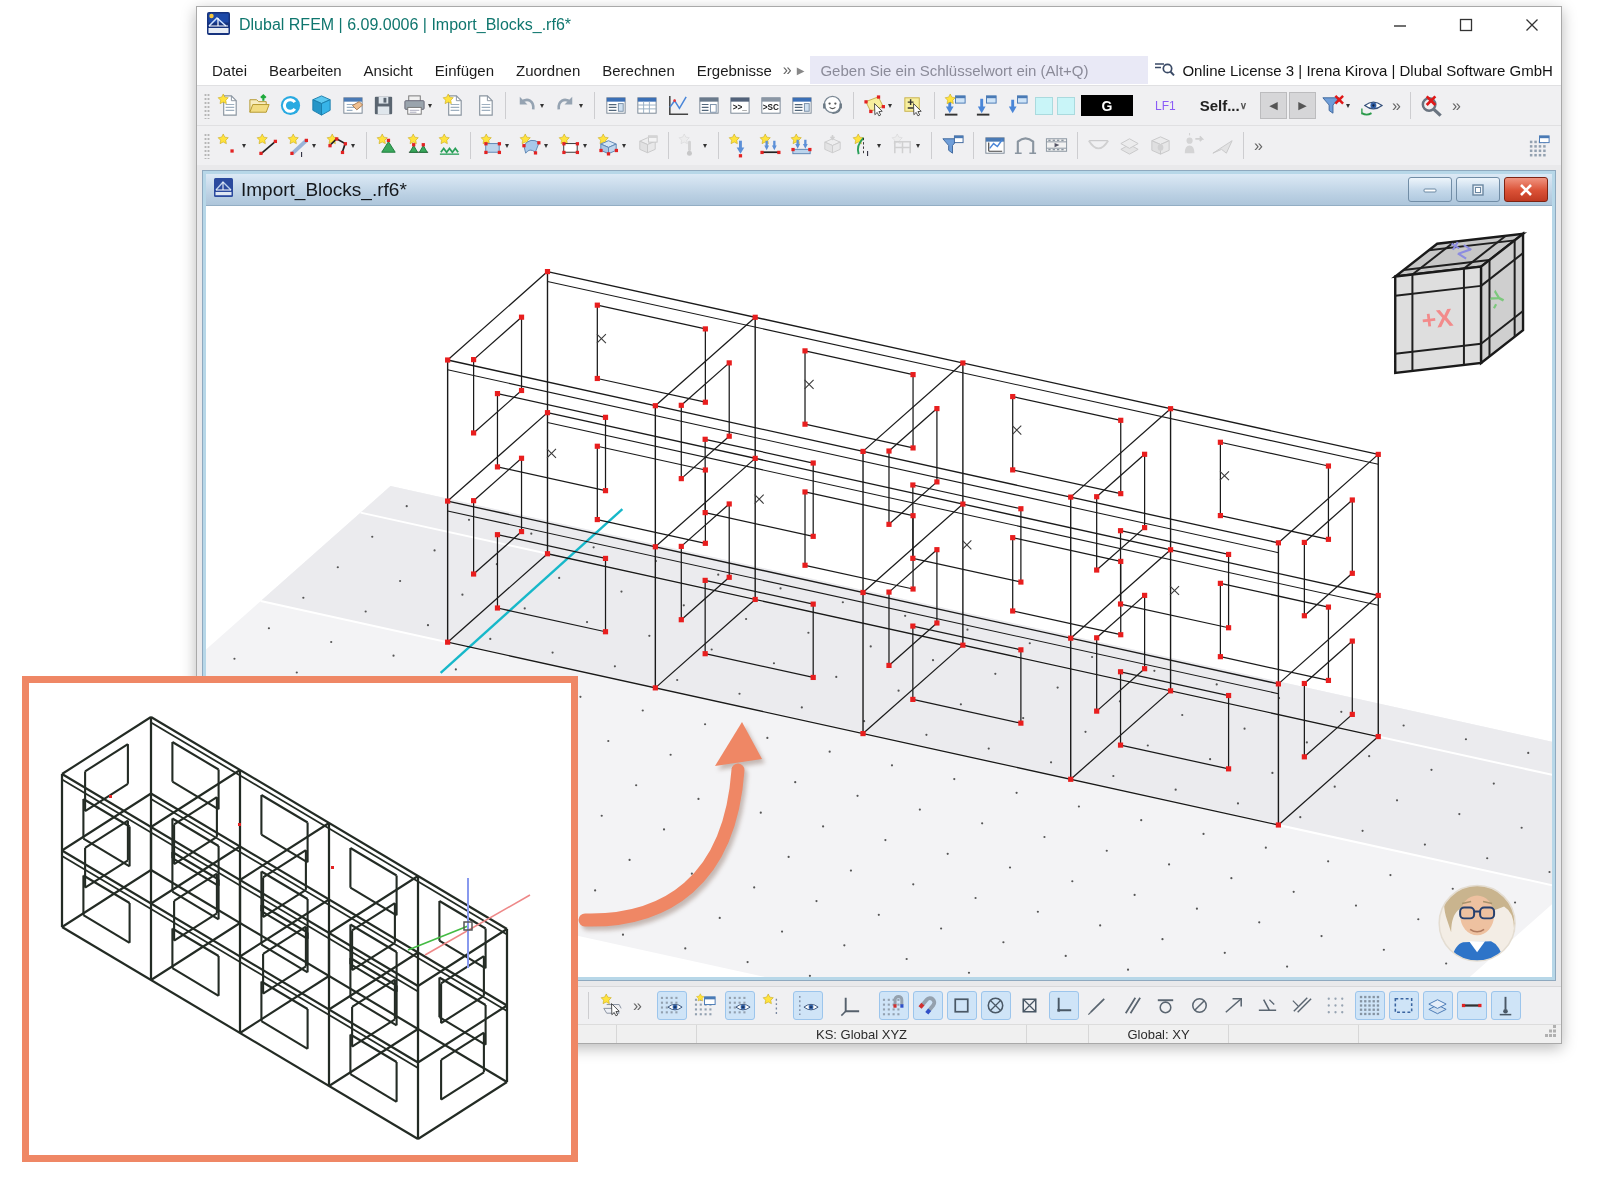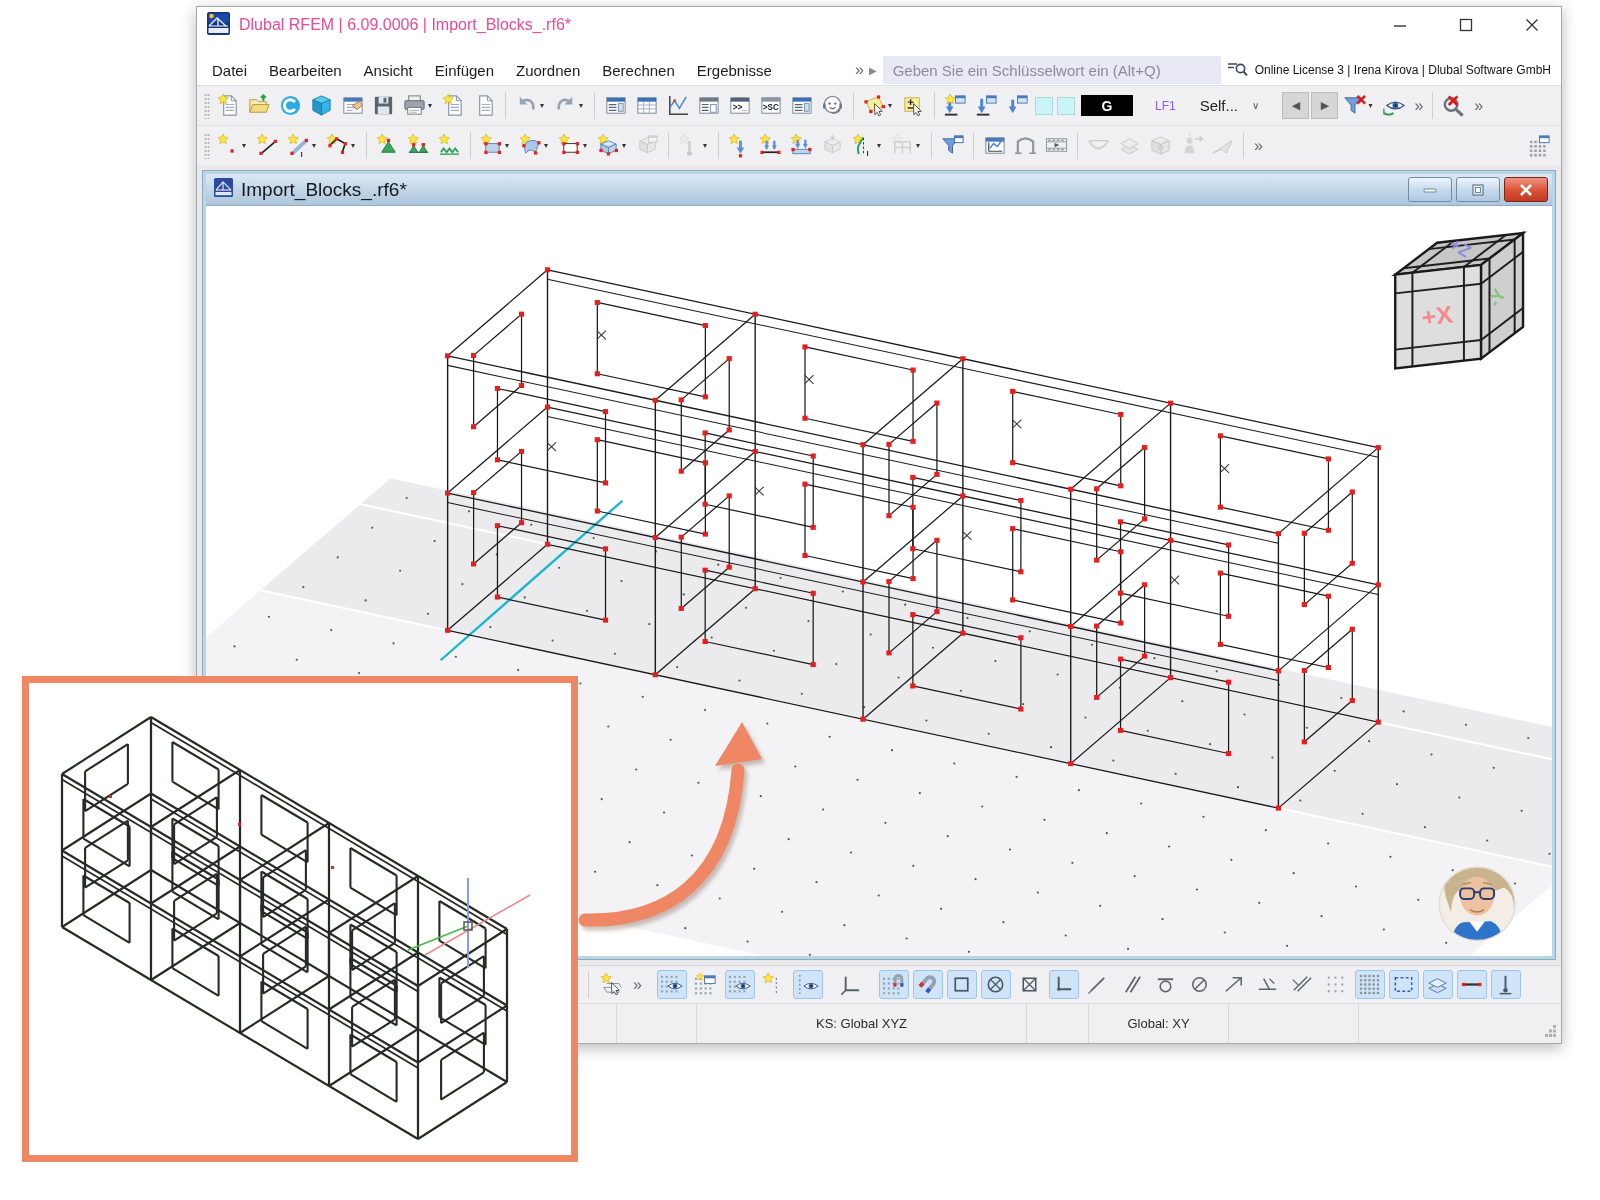--- a/index.html
+++ b/index.html
@@ -1,63 +1,63 @@
 <!DOCTYPE html>
 <html><head>
 <meta charset="utf-8">
 <style>
   * { margin:0; padding:0; box-sizing:border-box; }
   html,body { width:1600px; height:1200px; background:#fff; font-family:"Liberation Sans",sans-serif; overflow:hidden; }
   .appwin { position:absolute; left:196px; top:6px; width:1366px; height:1038px; background:#fff;
             border:1px solid #a9a9a9; box-shadow:0 4px 14px rgba(0,0,0,.28); z-index:1; display:flex; flex-direction:column;}
   
   .titlebar{ height:36px; display:flex; align-items:center; background:#fff; padding-left:10px;}
-  .titlebar .ttl{ font-size:16px; color:#ec4899; margin-left:9px; flex:1;}
+  .titlebar .ttl{ font-size:16px; color:#0f766e; margin-left:9px; flex:1;}
   .wbtn{ width:46px; height:30px; display:flex; align-items:center; justify-content:center; margin-left:20px;}
   .wbtn svg{ display:block;}
   
   .menubar{ height:30px; display:flex; align-items:center; padding-left:4px; background:#fff; font-size:15px; color:#1c1c1c;margin-top:12px;}
   .menubar .mi{ padding:4px 11px; cursor:default;}
   .menubar .right{ margin-left:auto; display:flex; align-items:center; gap:6px; padding-right:10px;}
   .chevtxt{ color:#666; font-size:16px; letter-spacing:-1px;}
   .playtxt{ color:#888; font-size:10px;}
   .searchbox{ width:338px; height:26px; background:#e9e9f6; border:none; outline:none; font-size:15px; color:#6c6c7a; padding:14px 10px; font-family:"Liberation Sans",sans-serif;}
   .searchbox::placeholder{ color:#8b8b99;}
-  .license{ font-size:12px; color:#141414; white-space:nowrap;}
+  .license{ font-size:15px; color:#141414; white-space:nowrap;}
   
   .tbar{ height:40px; background:#f0f0f2; border-top:1px solid #e0e0e2; display:flex; align-items:center; padding:0 6px 0 4px;}
   .grip{ width:6px; height:26px; margin:0 3px; background-image:radial-gradient(circle,#b5b5b5 1px,transparent 1.2px); background-size:3px 4px;}
   .tbtn{ width:31px; height:31px; border:none; background:transparent; display:flex; align-items:center; justify-content:center; padding:0;}
   .tbtn svg{ display:block;}
   .tbtn.dis{ filter:grayscale(1) opacity(.5);}
   .tbtn.act{ background:#cfe4f7; border:1px solid #9cc5ec; border-radius:3px;}
   .caret{ font-size:8px; color:#333; width:10px; margin-left:-2px;}
   .vsep{ width:1px; height:27px; background:#cdcdd0; margin:0 5px;}
   .gap8{ width:9px;}
   .swatch{ width:18px; height:18px; background:#c9f5f8; border:1px solid #aadade; margin:0 2px;}
   .gbox{ width:52px; height:21px; background:#000; color:#fff; font-weight:bold; font-size:14px; display:flex; align-items:center; justify-content:center; margin:0 4px;}
   .tlabel{ font-size:12px; color:#8b5cf6; margin:0 18px;}
-  .combo{ display:flex; align-items:center; gap:14px; font-size:15px; color:#222; padding:2px 6px; margin-right:16px;}
+  .combo{ display:flex; align-items:center; font-size:15px; color:#222; padding:2px 6px; margin-right:6px;font-weight:bold;}
   .combo .cv{ color:#555; font-size:10px;}
   .navbtn{ width:27px; height:27px; background:#d6d6d8; border:1px solid #bcbcbe; color:#555; font-size:11px; display:flex; align-items:center; justify-content:center; margin:0 1px;}
   .mlauto{ margin-left:auto;}
   
   .docwrap{ flex:1; position:relative; background:#e9e9eb;}
   .docwin{ position:absolute; inset:6px; border:3px solid #b7d7e8; outline:1px solid #8fa9bf; background:#fff; display:flex; flex-direction:column;}
   .doctitle{ height:32px; background:linear-gradient(#dce9f5,#b9cfe2 70%,#aec6db); display:flex; align-items:center; padding-left:8px; border-bottom:1px solid #93aec4;}
   .doctitle .dttl{ font-size:19px; color:#15181c; margin-left:8px; flex:1;}
   .dbtn{ width:44px; height:25px; border-radius:3px; margin-right:4px; display:flex; align-items:center; justify-content:center;
          background:linear-gradient(#eef5fb,#c4d8ea 55%,#b0c9df); border:1px solid #718da6;}
   .dbtn.close{ background:linear-gradient(#f09480,#da5136 55%,#c03a22); border:1px solid #7e2413;}
   .vp{ position:relative; flex:1; background:#fff; overflow:hidden;}
   #scene-host, #scene-host svg{ position:absolute; inset:0; width:100%; height:100%;}
   
   .btbar{ height:38px; background:#f0f0f2; border-top:1px solid #d8d8da; display:flex; align-items:center; padding-left:352px;}
   .btbar .tbtn{ width:30px; height:29px; margin:0 2px;}
-  .statusbar{ height:40px; background:#f0f0f0; border-top:1px solid #dcdcdc; display:flex; align-items:stretch; font-size:13px; color:#2b2b2b;}
+  .statusbar{ height:19px; background:#f0f0f0; border-top:1px solid #dcdcdc; display:flex; align-items:stretch; font-size:13px; color:#2b2b2b;}
   .scell{ border-right:1px solid #d7d7d7; display:flex; align-items:center; justify-content:center; white-space:nowrap;}
   .sgrip{ margin-left:auto; align-self:flex-end; padding:3px 4px;}
   
   #inset{ position:absolute; left:22px; top:676px; width:556px; height:486px; background:#fff; border:7px solid #ef8765; z-index:30;}
   #inset svg{ position:absolute; inset:0; width:100%; height:100%;}
   #arrow{ position:absolute; left:555px; top:670px; width:230px; height:270px; z-index:40; pointer-events:none;}
   #arrow g{ filter:drop-shadow(3px 4px 2px rgba(90,50,30,.3));}
 </style>
 </head>
 <body>

